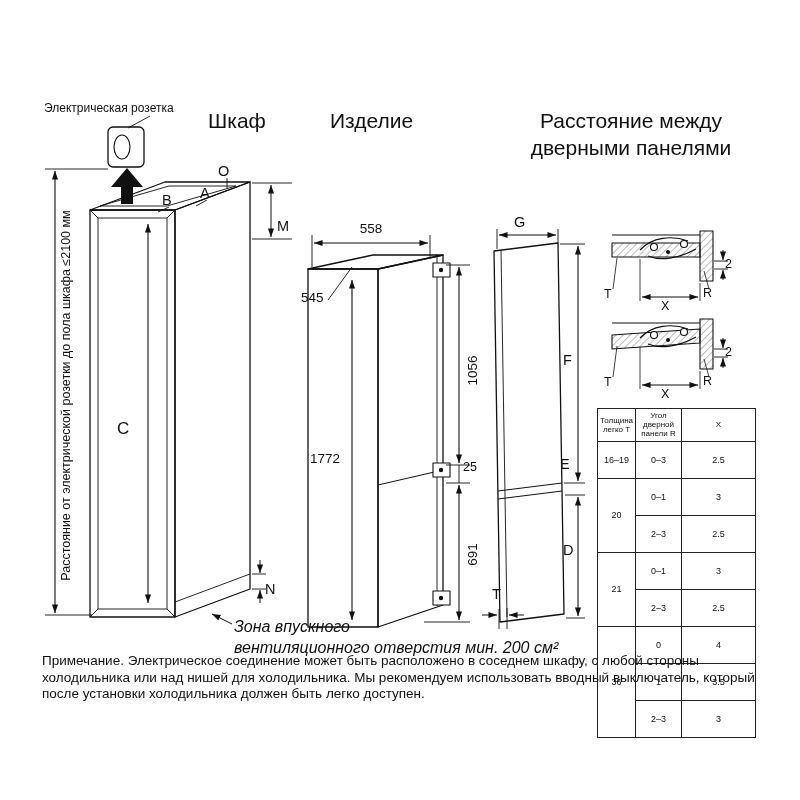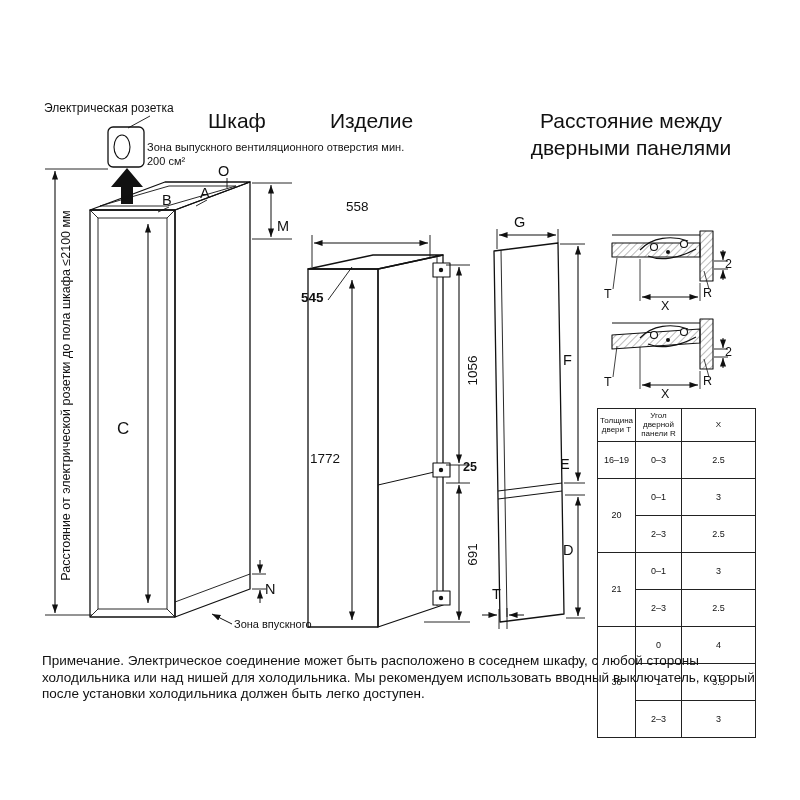--- a/index.html
+++ b/index.html
@@ -11,36 +11,36 @@
   .title { font-size:21px; }
   .letter { font-size:14.5px; }
   .dimnum { font-size:13.5px; }
   .hlab { font-size:12.5px; }
 
   .socket-label { left:44px; top:84px; font-size:12px; }
   .title-cab  { left:208px; top:92px; }
   .title-prod { left:330px; top:92px; }
   .title-dist { left:511px; top:90px; width:240px; text-align:center; line-height:1.3; }
   .vent-top { left:147px; top:123px; width:276px; font-size:11px; line-height:1.28; }
-  .vent-bot { left:234px; top:600px; font-size:11px; line-height:1.3; }
+  .vent-bot { left:234px; top:600px; font-size:16px; line-height:1.3;font-style:italic; }
   .vrot { left:-158px; top:370px; width:450px; height:17px; text-align:center;
           transform:rotate(-90deg); font-size:12.5px; white-space:nowrap; }
 
   .lab-o { left:218px; top:146px; }
   .lab-a { left:200px; top:168px; }
   .lab-b { left:162px; top:175px; }
   .lab-m { left:277px; top:201px; }
   .lab-c { left:117px; top:402px; font-size:17px; }
   .lab-n { left:265px; top:564px; }
 
-  .d558  { left:346px; top:182px; width:50px; }
-  .d545  { left:301px; top:273px;font-weight:bold; }
+  .d558  { left:346px; top:204px; width:50px; text-align:center; }
+  .d545  { left:301px; top:273px; }
   .d1772 { left:310px; top:434px;text-align:right; }
   .d1056 { left:451px; top:346px; width:42px; text-align:center; transform:rotate(-90deg); }
-  .d25   { left:463px; top:443px; font-size:12.5px;font-weight:bold; }
+  .d25   { left:463px; top:443px; font-size:12.5px; }
   .d691  { left:453px; top:530px; width:38px; text-align:center; transform:rotate(-90deg); }
 
   .lab-g { left:514px; top:197px; }
   .lab-f { left:563px; top:335px; }
   .lab-e { left:560px; top:439px; }
   .lab-d { left:563px; top:525px; }
   .lab-t { left:492px; top:569px; }
 
   .h1-t { left:604px; top:270px; } .h1-x { left:661px; top:282px; }
   .h1-r { left:703px; top:269px; } .h1-2 { left:725px; top:240px; }
@@ -210,32 +210,32 @@
       <line x1="613" y1="360" x2="617" y2="329" stroke-width="0.8"></line>
       <line x1="709" y1="360" x2="704" y2="342" stroke-width="0.8"></line>
     </g>
   </svg>
 
   <div class="lbl socket-label">Электрическая розетка</div>
   <div class="lbl title title-cab">Шкаф</div>
   <div class="lbl title title-prod">Изделие</div>
   <div class="lbl title title-dist">Расстояние между дверными панелями</div>
 
-  <div class="lbl vent-top">Зона выпускного вентиляционного отверстия мин. 200 см²</div>
   <div class="lbl vrot">Расстояние от электрической розетки до пола шкафа ≤2100 мм</div>
 
   <div class="lbl letter lab-o">O</div>
   <div class="lbl letter lab-a">A</div>
   <div class="lbl letter lab-b">B</div>
   <div class="lbl letter lab-m">M</div>
   <div class="lbl letter lab-c">C</div>
   <div class="lbl letter lab-n">N</div>
 
   <div class="lbl vent-bot">
     <div>Зона впускного</div>
+    <div>вентиляционного отверстия мин. 200 см²</div>
   </div>
 
   <div class="lbl dimnum d558">558</div>
   <div class="lbl dimnum d545">545</div>
   <div class="lbl dimnum d1772">1772</div>
   <div class="lbl dimnum d1056">1056</div>
   <div class="lbl d25">25</div>
   <div class="lbl dimnum d691">691</div>
 
   <div class="lbl letter lab-g">G</div>
@@ -255,21 +255,21 @@
 
   <div class="lbl spec">
     <table class="spec-table">
       <colgroup>
           <col style="width:38px">
           <col style="width:46px">
           <col style="width:74px">
         </colgroup>
       <thead>
         <tr>
-          <th>Толщина двери T</th>
+          <th>Толщина легко T</th>
           <th>Угол дверной панели R</th>
           <th>X</th>
         </tr>
       </thead>
       <tbody>
         <tr>
           <td>16–19</td>
           <td>0–3</td>
           <td>2.5</td>
         </tr>

